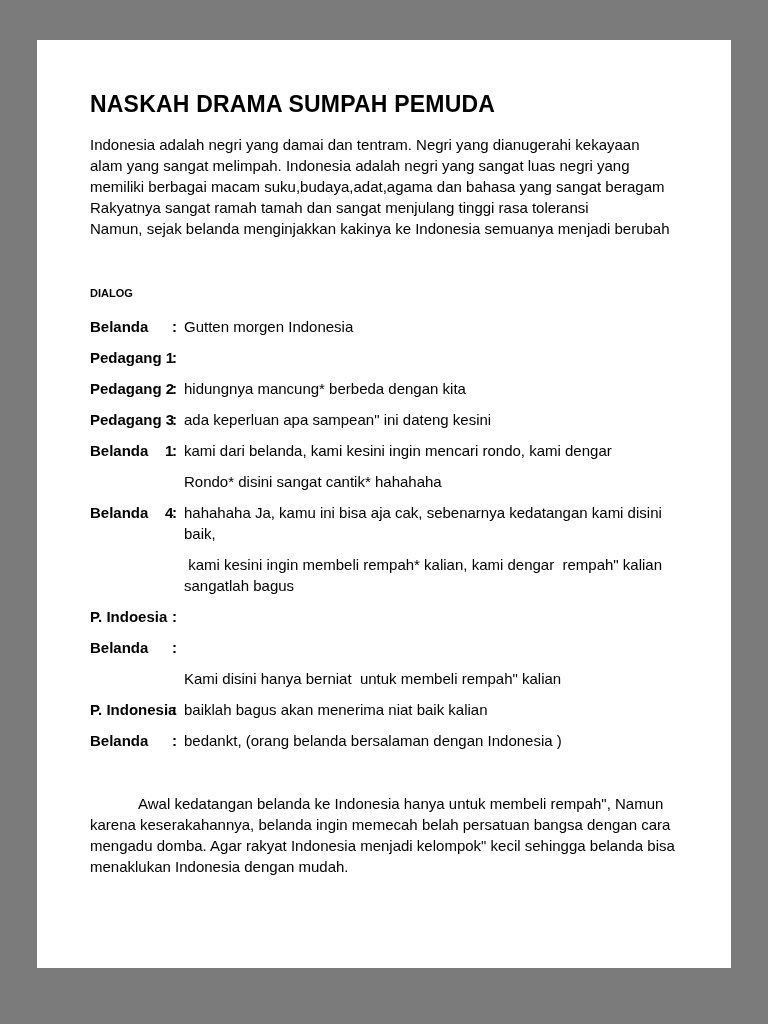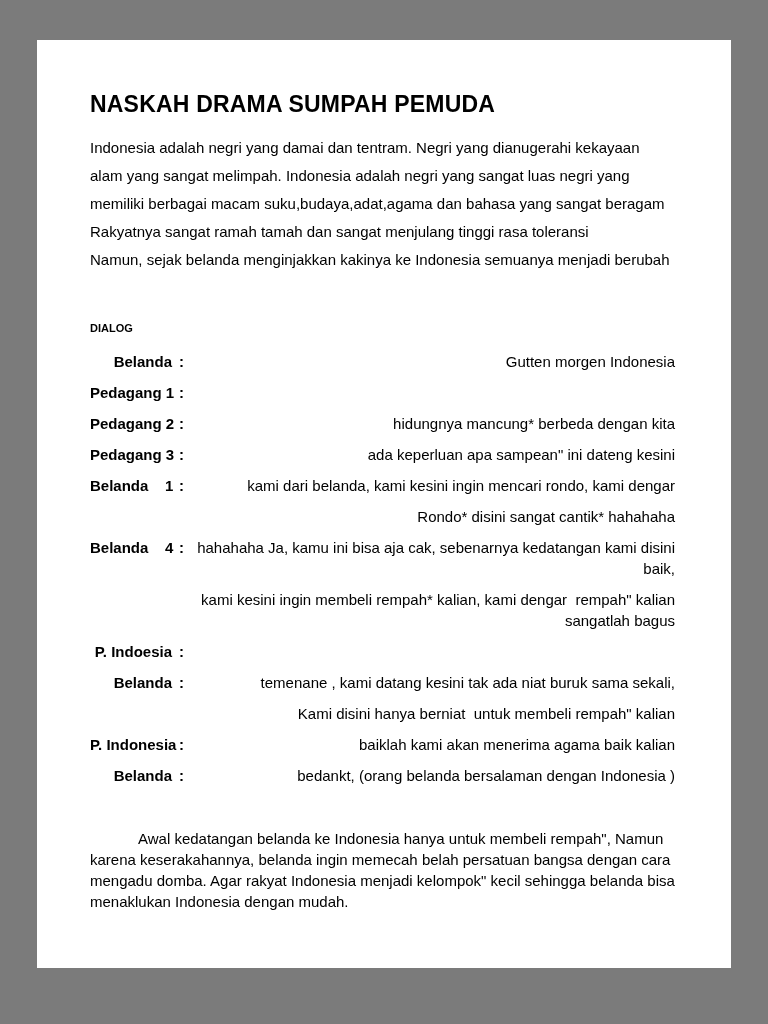--- a/index.html
+++ b/index.html
@@ -34,39 +34,38 @@
   }
   .doc-title {
     font-size: 23px;
     font-weight: bold;
     line-height: 28px;
     letter-spacing: 0.2px;
   }
   .intro {
     margin-top: 16px;
     font-size: 15px;
-    line-height: 28px;
+    line-height: 21px;
     white-space: pre-line;
   }
   .dialog-heading {
     margin-top: 44px;
     font-size: 11px;
     font-weight: bold;
     line-height: 21px;
   }
   .dialog-rows {
     margin-top: 12px;
   }
   .dialog-row {
     display: flex;
     align-items: flex-start;
     font-size: 15px;
     line-height: 21px;
     margin-bottom: 10px;
-    text-align: right;
   }
   .speaker {
     flex: 0 0 82px;
     width: 82px;
     font-weight: bold;
     white-space: pre;
     overflow: visible;
   }
   .colon {
     flex: 0 0 12px;
@@ -135,31 +134,30 @@
           <span class="line-text"> kami kesini ingin membeli rempah* kalian, kami dengar  rempah" kalian
 sangatlah bagus</span>
         </div>
         <div class="dialog-row">
           <span class="speaker">P. Indoesia</span>
           <span class="colon">:</span>
         </div>
         <div class="dialog-row">
           <span class="speaker">Belanda</span>
           <span class="colon">:</span>
-          <span class="line-text"> temenane , kami datang kesini tak ada niat buruk sama sekali,</span>
         </div>
         <div class="dialog-row">
           <span class="speaker"></span>
           <span class="colon"></span>
           <span class="line-text">Kami disini hanya berniat  untuk membeli rempah" kalian</span>
         </div>
         <div class="dialog-row">
           <span class="speaker">P. Indonesia</span>
           <span class="colon">:</span>
-          <span class="line-text">baiklah kami akan menerima agama baik kalian</span>
+          <span class="line-text">baiklah bagus akan menerima niat baik kalian</span>
         </div>
         <div class="dialog-row">
           <span class="speaker">Belanda</span>
           <span class="colon">:</span>
           <span class="line-text">bedankt, (orang belanda bersalaman dengan Indonesia )</span>
         </div>
       </div>
     <p class="closing">Awal kedatangan belanda ke Indonesia hanya untuk membeli rempah", Namun karena keserakahannya, belanda ingin memecah belah persatuan bangsa dengan cara mengadu domba. Agar rakyat Indonesia menjadi kelompok" kecil sehingga belanda bisa menaklukan Indonesia dengan mudah.</p>
   </div>
 </div>

